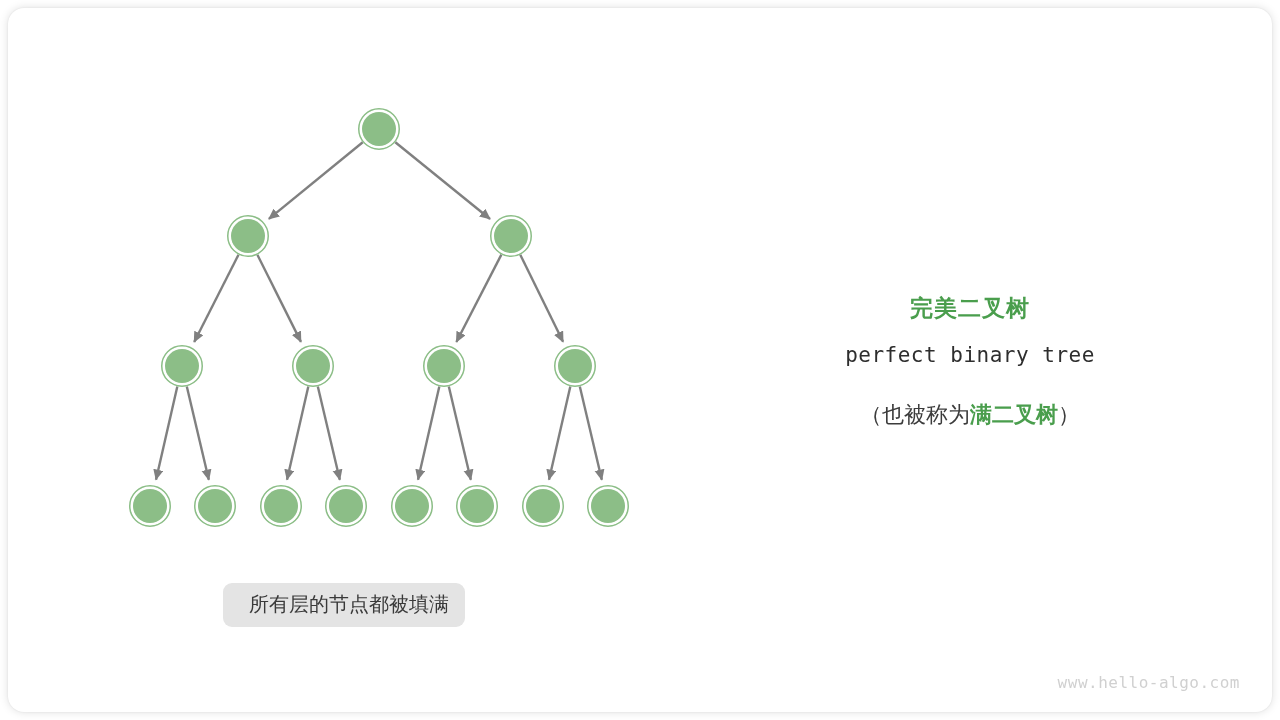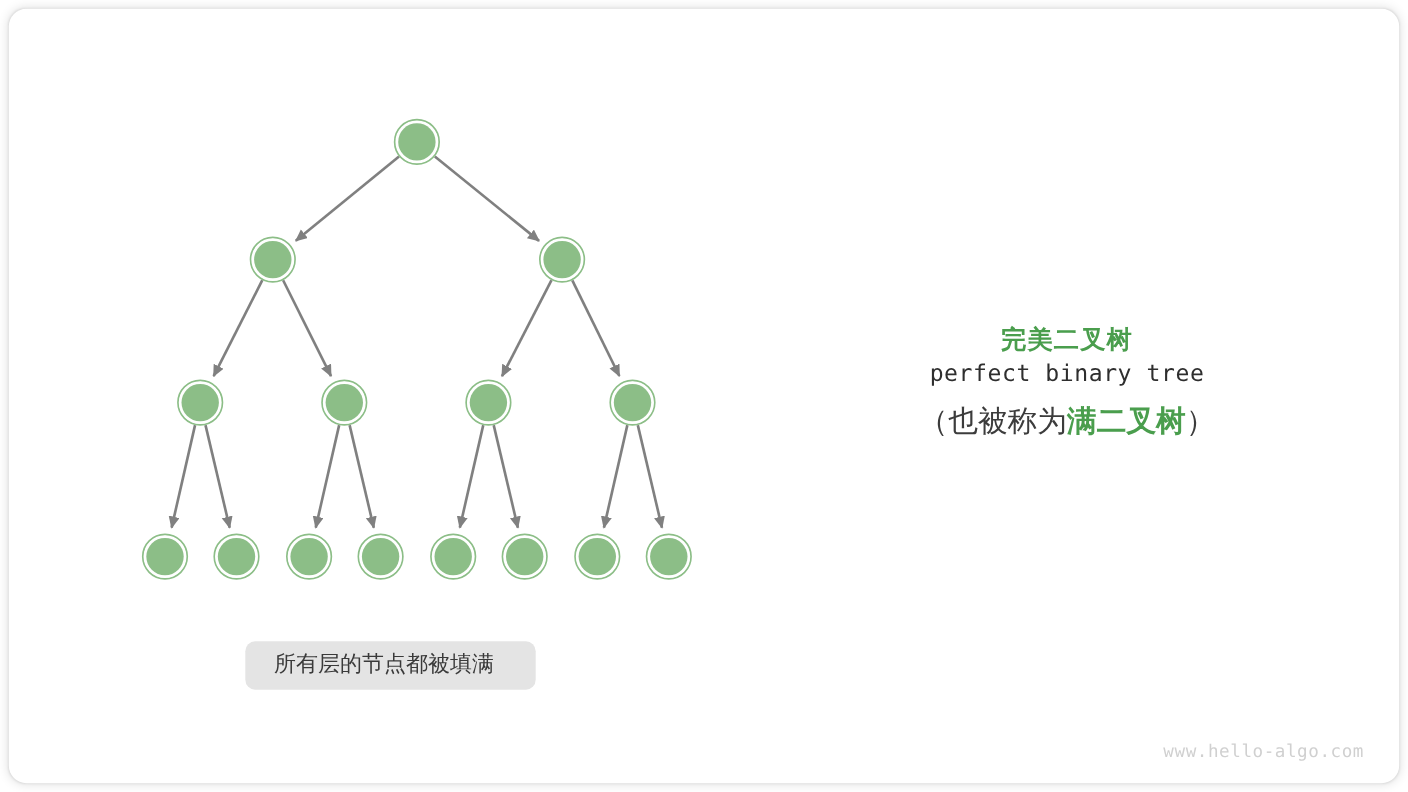--- a/index.html
+++ b/index.html
@@ -47,40 +47,40 @@
     font-size: 23px;
     letter-spacing: 1px;
     line-height: 32px;
     white-space: nowrap;
   }
   #legend .subtitle {
     color: #2e2e2e;
     font-family: "DejaVu Sans Mono", "Liberation Mono", monospace;
     font-size: 21px;
     line-height: 30px;
-    margin-top: 0;
+    margin-top: 16px;
     letter-spacing: 0.5px;
     white-space: nowrap;
   }
   #legend .alias {
     color: #3c3c3c;
-    font-size: 27px;
+    font-size: 22px;
     line-height: 30px;
-    margin-top: 14px;
+    margin-top: 30px;
     white-space: nowrap;
   }
   #legend .alias .em {
     color: #4a9e4d;
     font-weight: bold;
   }
   #caption {
     position: absolute;
     left: 223px;
     top: 583px;
-    padding: 9px 38px 11px 26px;
+    padding: 9px 16px 11px 26px;
     background: #e4e4e4;
     border-radius: 9px;
     color: #3a3a3a;
     font-size: 20px;
     line-height: 24px;
     white-space: nowrap;
   }
   #watermark {
     position: absolute;
     right: 40px;

